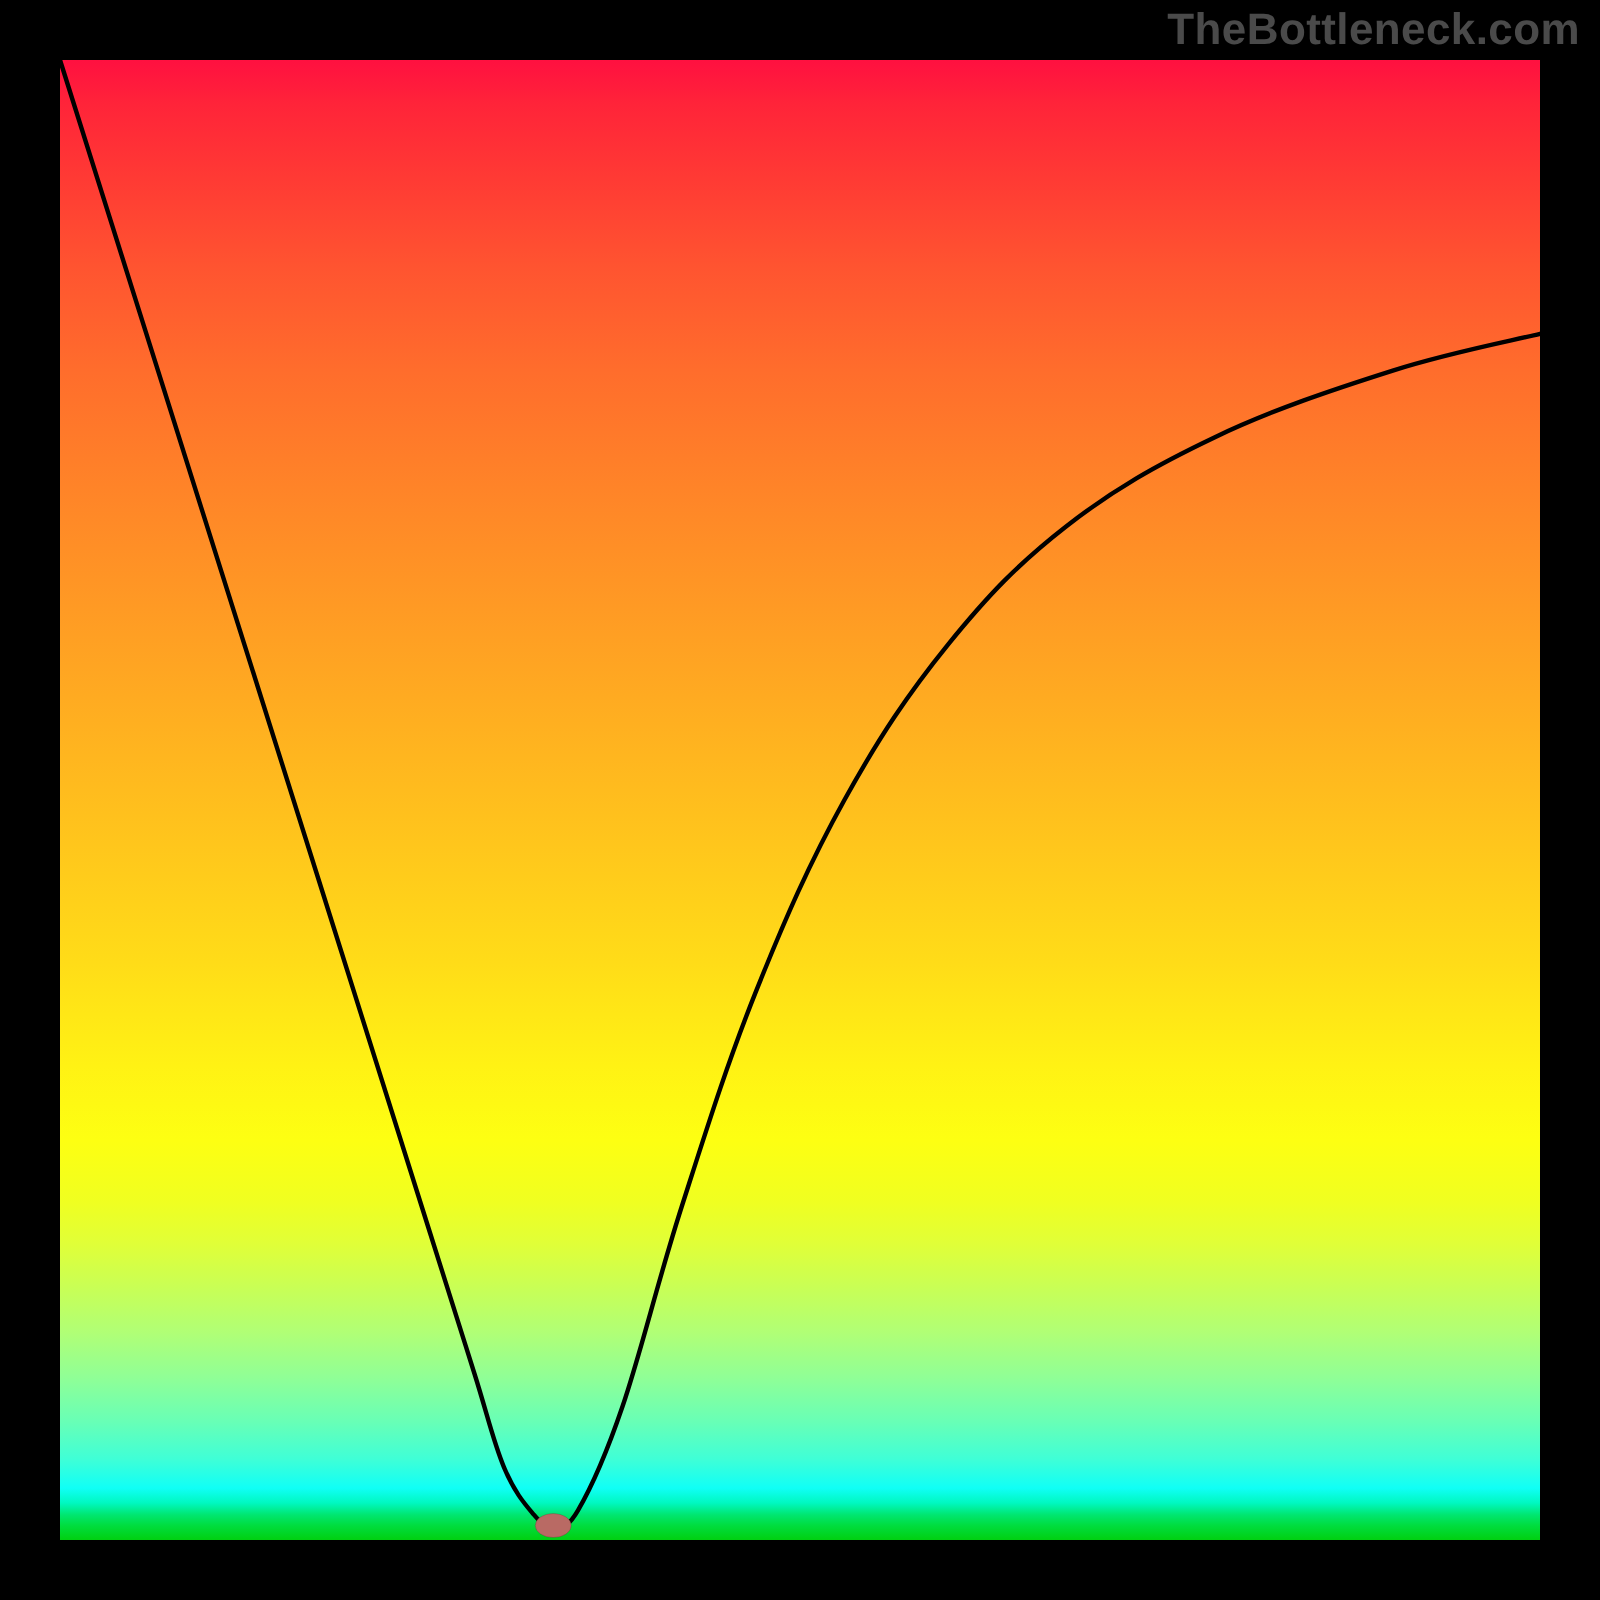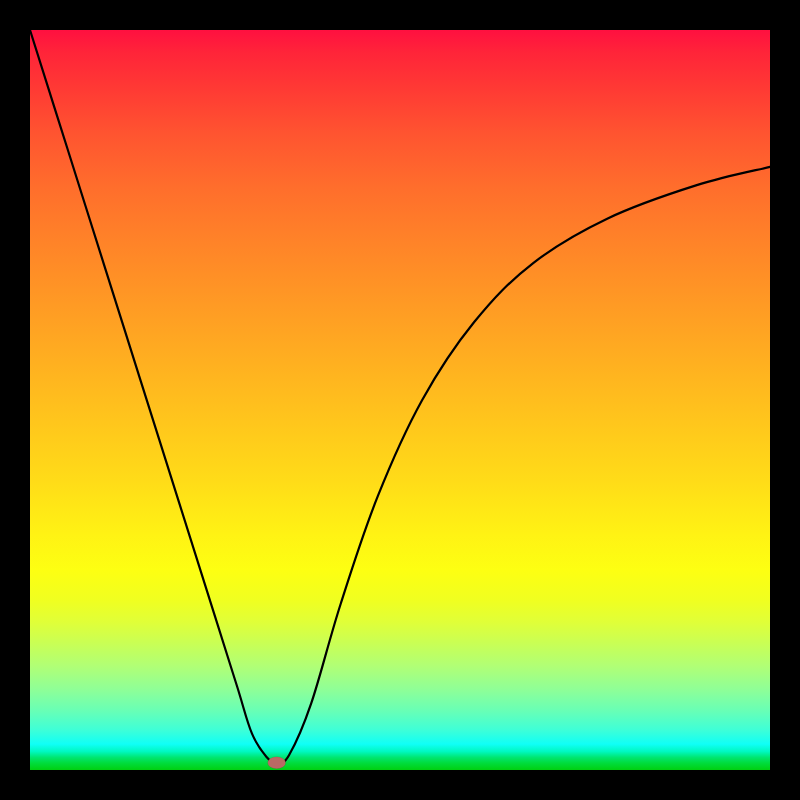--- a/index.html
+++ b/index.html
@@ -80,20 +80,21 @@
     fill: #b96a64;
     stroke: rgba(0,0,0,0.15);
     stroke-width: 0.5;
   }
 </style>
 </head>
 <body>
 
 <div class="outer">
 
+  <div class="watermark">TheBottleneck.com</div>
 
   <div class="plot">
     <svg class="curve" viewBox="0 0 740 740">
       <path id="curve-path" d="M 0.00 0.00 C 6.66 21.11, 23.68 75.07, 37.00 117.29 C 50.32 159.51, 60.68 192.37, 74.00 234.58 C 87.32 276.79, 97.68 309.58, 111.00 351.80 C 124.32 394.01, 134.68 426.86, 148.00 469.09 C 161.32 511.31, 174.34 552.60, 185.00 586.38 C 195.66 620.16, 200.54 635.64, 207.20 656.75 C 213.86 677.86, 216.67 690.99, 222.00 703.67 C 227.33 716.35, 232.37 721.96, 236.80 727.20 C 241.23 732.43, 242.63 733.11, 246.63 732.75 C 250.62 732.39, 252.78 735.88, 259.00 725.20 C 265.22 714.52, 271.88 700.71, 281.20 673.40 C 290.52 646.09, 298.81 610.80, 310.80 573.50 C 322.79 536.20, 333.15 502.83, 347.80 466.20 C 362.45 429.57, 374.88 401.30, 392.20 370.00 C 409.52 338.70, 424.02 316.94, 444.00 292.30 C 463.98 267.66, 479.22 251.75, 503.20 233.10 C 527.18 214.45, 547.90 202.69, 577.20 188.70 C 606.50 174.71, 636.70 164.72, 666.00 155.40 C 695.30 146.08, 726.68 140.23, 740.00 136.90"></path>
       <ellipse id="min-marker" class="minpoint" cx="246.63" cy="732.75" rx="9" ry="6" fill="#b96a64"></ellipse>
     </svg>
   </div>
 
 </div>
 

